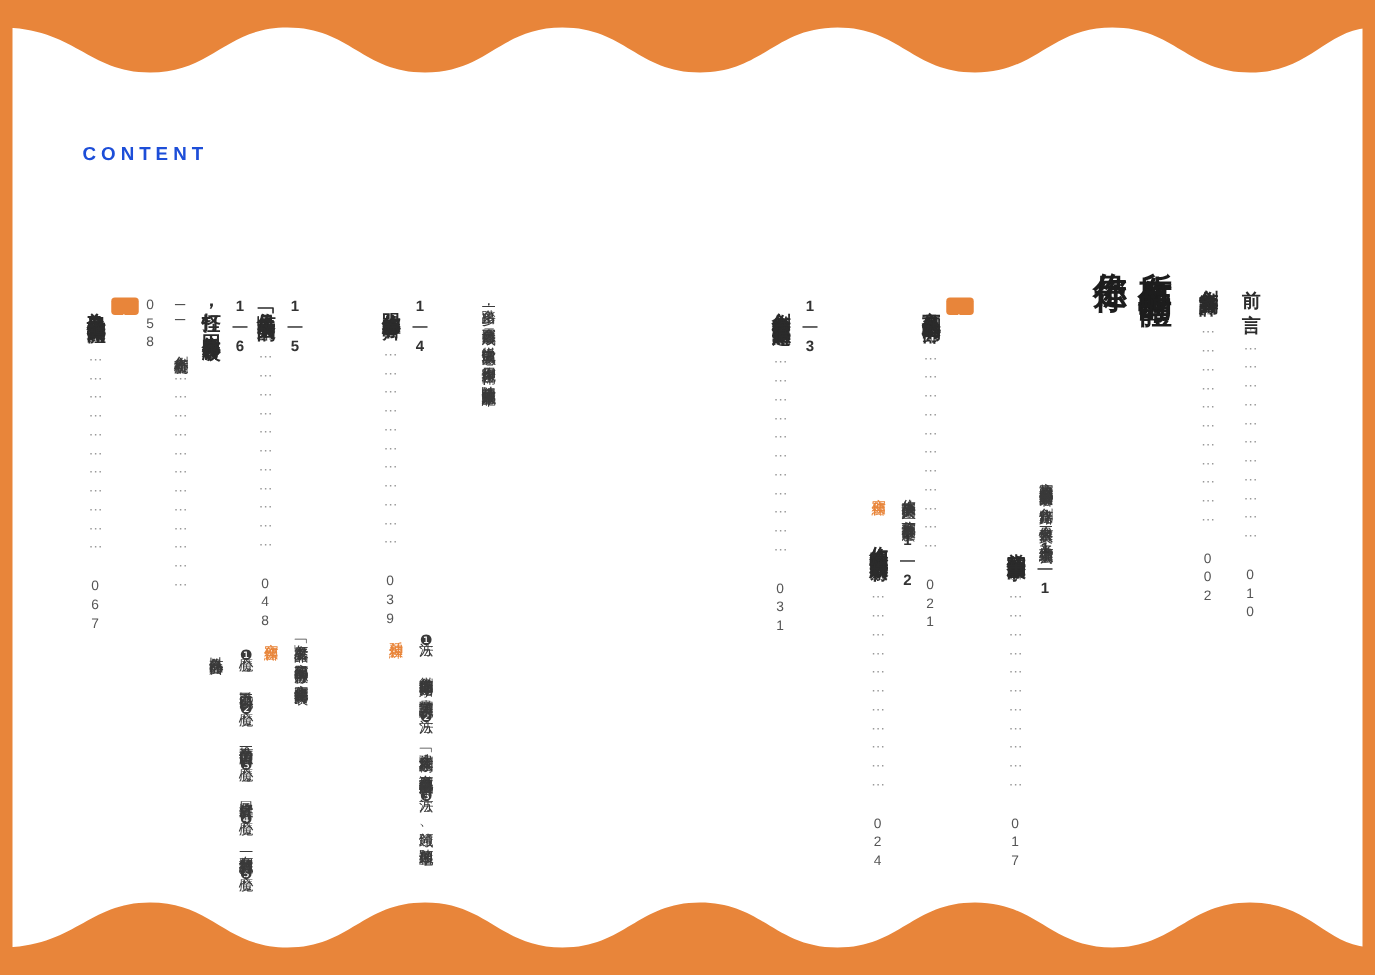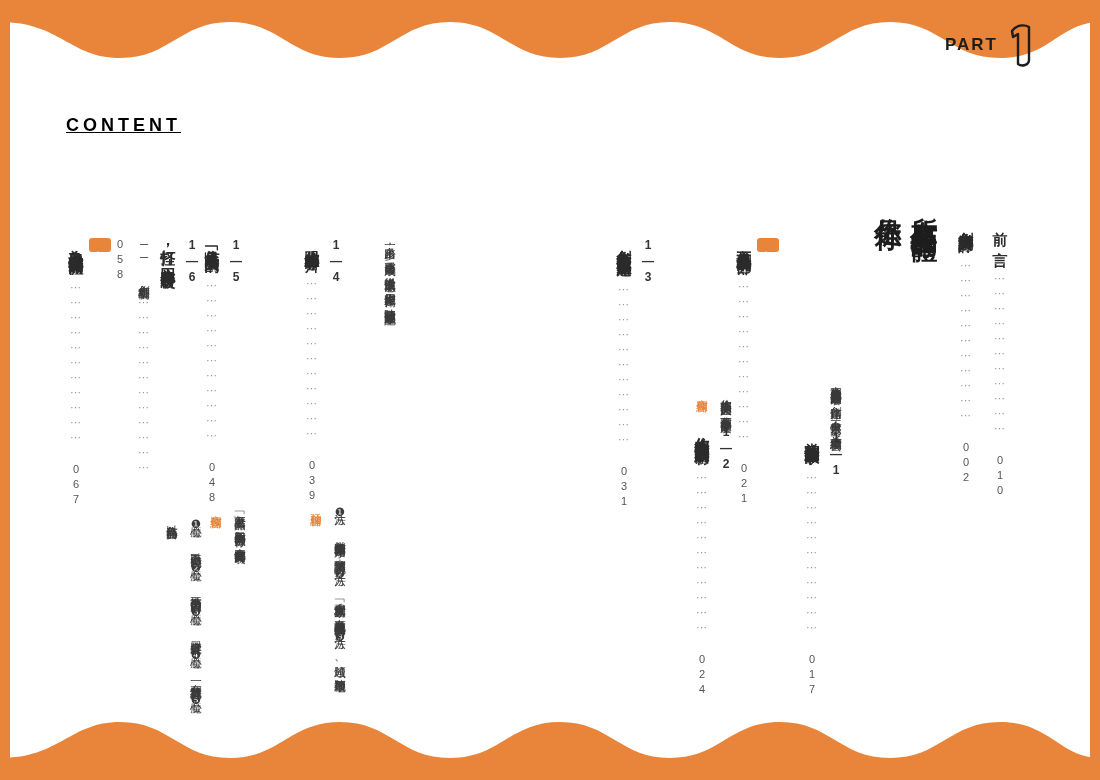--- a/index.html
+++ b/index.html
@@ -39,25 +39,24 @@
     background: #e8853a;
   }
   .edge-left { left: 0; }
   .edge-right { right: 0; }
 
   
   .content-label {
     position: absolute;
     left: 66px;
     top: 115px;
-    font-size: 18px;
+    font-size: 15px;
     letter-spacing: 4px;
     font-weight: bold;
-    color: #000000;
-    text-decoration: underline;
+    color: #1d4ed8;
   }
 
   
   .toc {
     position: absolute;
     top: 140px;
     left: 0;
     right: 0;
     height: 560px;
   }
@@ -187,28 +186,20 @@
                C180,40 170,4 120,4
                C70,4 60,40 0,40 Z" fill="#e8853a"></path>
     </svg>
   </div>
 
   <div class="edge edge-left"></div>
   <div class="edge edge-right"></div>
 
   <div class="content-label">CONTENT</div>
 
-  <div class="part-badge">
-    <span class="part-word">PART</span>
-    <span class="part-digit">
-      <svg width="34" height="46" viewBox="0 0 34 46">
-        <path d="M8 9 C12 3, 20 2, 25 5 L25 38 C25 43, 18 45, 14 42 L14 12 L9 15 Z" fill="none" stroke="#1d1d1d" stroke-width="2.4" stroke-linejoin="round"></path>
-      </svg>
-    </span>
-  </div>
 
   <div style="position:absolute; right:196px; top:196px;">
     <div class="big-title">你是你</div>
   </div>
   <div style="position:absolute; right:160px; top:196px;">
     <div class="big-title">所有作品的母體</div>
   </div>
 
   <div class="toc">
 

